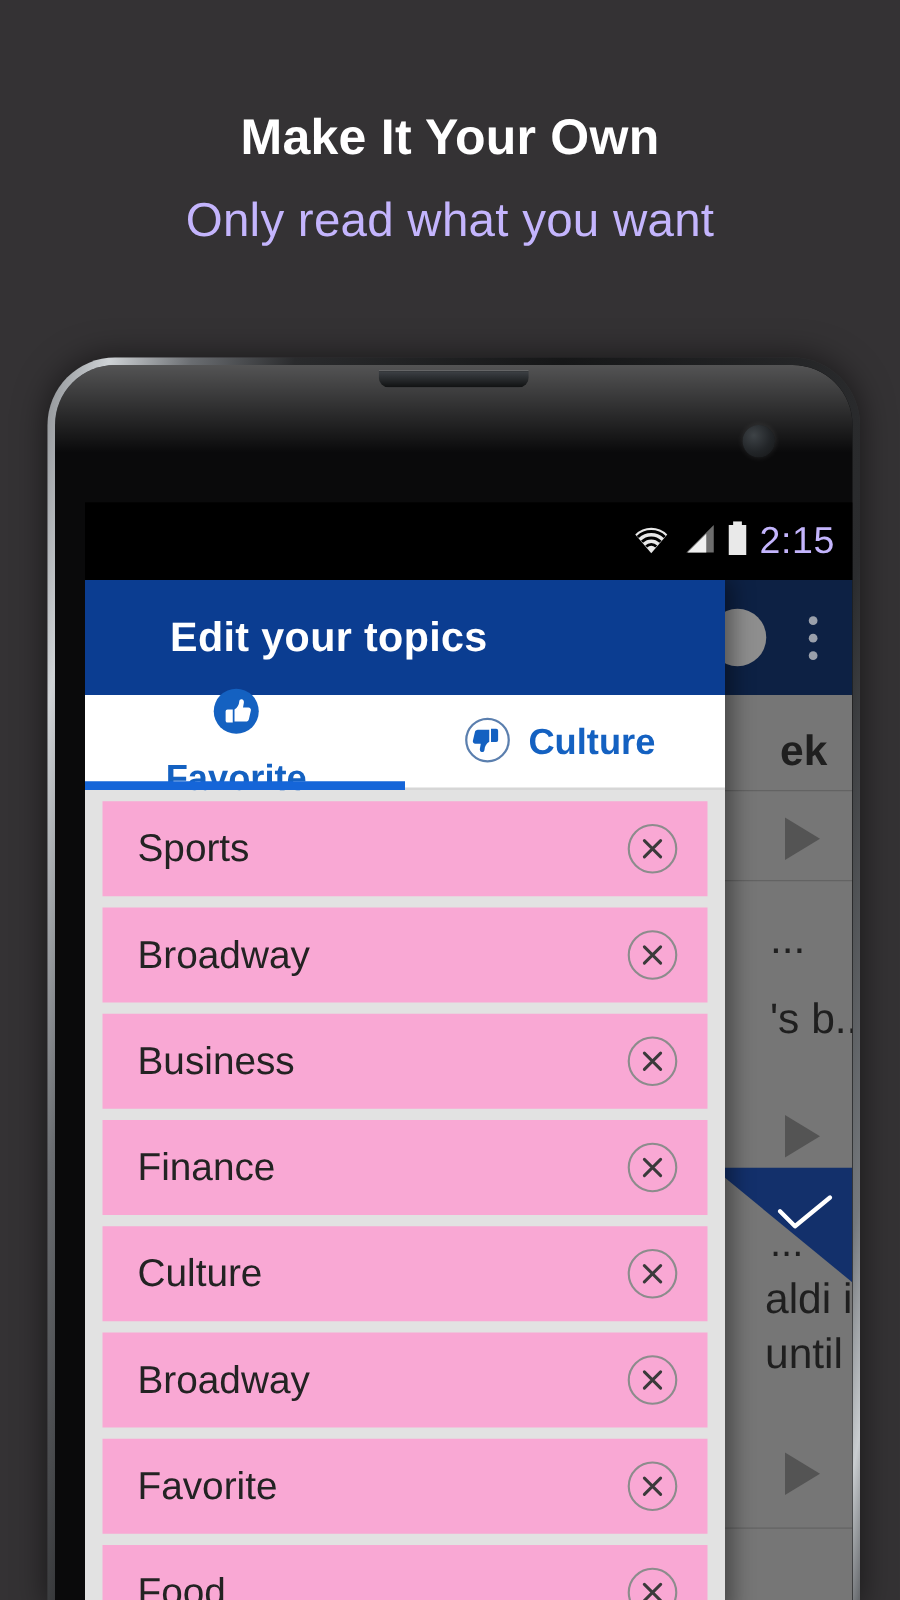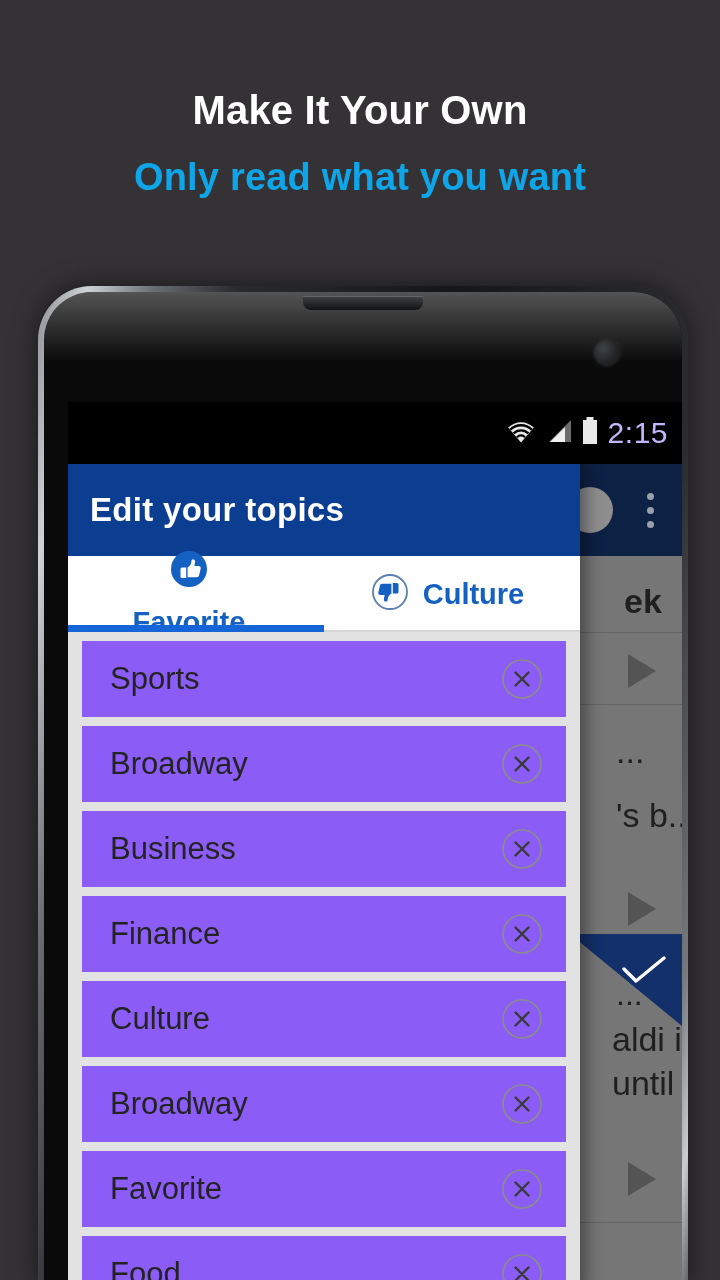--- a/index.html
+++ b/index.html
@@ -15,22 +15,22 @@
   .promo-title {
     margin-top:88px;
     font-size:40px;
     font-weight:bold;
     color:#ffffff;
     letter-spacing:0.2px;
   }
   .promo-sub {
     margin-top:23px;
     font-size:38px;
-    font-weight:bold;
-    color:#0ea5e9;
+    font-weight:normal;
+    color:#c4b5fd;
     letter-spacing:0.2px;
   }
 
   
   .device {
     position:absolute;
     left:38px; top:286px;
     width:650px; height:1000px;
     border-radius:54px 54px 0 0;
     background:linear-gradient(100deg,#8d9094 0%,#cfd3d6 6%,#6a6d71 14%,#2a2b2d 24%,#161718 50%,#2b2c2e 82%,#75797d 93%,#c9cdd0 97%,#5e6165 100%);
@@ -126,21 +126,21 @@
     background:#e2e2e2;
     overflow:hidden;
     box-shadow:6px 0 16px rgba(0,0,0,.40);
   }
   .dialog-appbar {
     height:92px; background:#0b3d91;
     display:flex; align-items:center;
     padding-left:22px;
   }
   .dialog-title {
-    color:#ffffff; font-size:33px; font-weight:bold; letter-spacing:.3px;
+    color:#ffffff; font-size:33px; font-weight:bold; letter-spacing:.3px;margin-left:46px;
   }
   .tabs {
     height:76px; background:#ffffff;
     display:flex; align-items:center; position:relative;
   }
   .tab {
     flex:0 0 auto; display:flex; align-items:center; gap:13px;
     height:100%;
   }
   .tab.favorite { width:256px; justify-content:center; padding-right:14px;flex-direction:column; }
@@ -152,21 +152,21 @@
   }
   .tabs-divider {
     position:absolute; left:256px; bottom:0; width:256px; height:2px;
     background:#d6d6d6;
   }
 
   .topic-list { padding:0 0 0 0; }
   .topic-row {
     position:relative;
     height:76px; margin:9px 14px 0 14px;
-    background:#8b5cf6;
+    background:#f9a8d4;
     display:flex; align-items:center; justify-content:space-between;
     padding:0 22px 0 28px;
   }
   .topic-name { font-size:31px; color:#232323; }
   .x-btn { width:44px; height:44px; flex:0 0 auto; }
 </style>
 </head>
 <body>
 
 <div class="promo">

